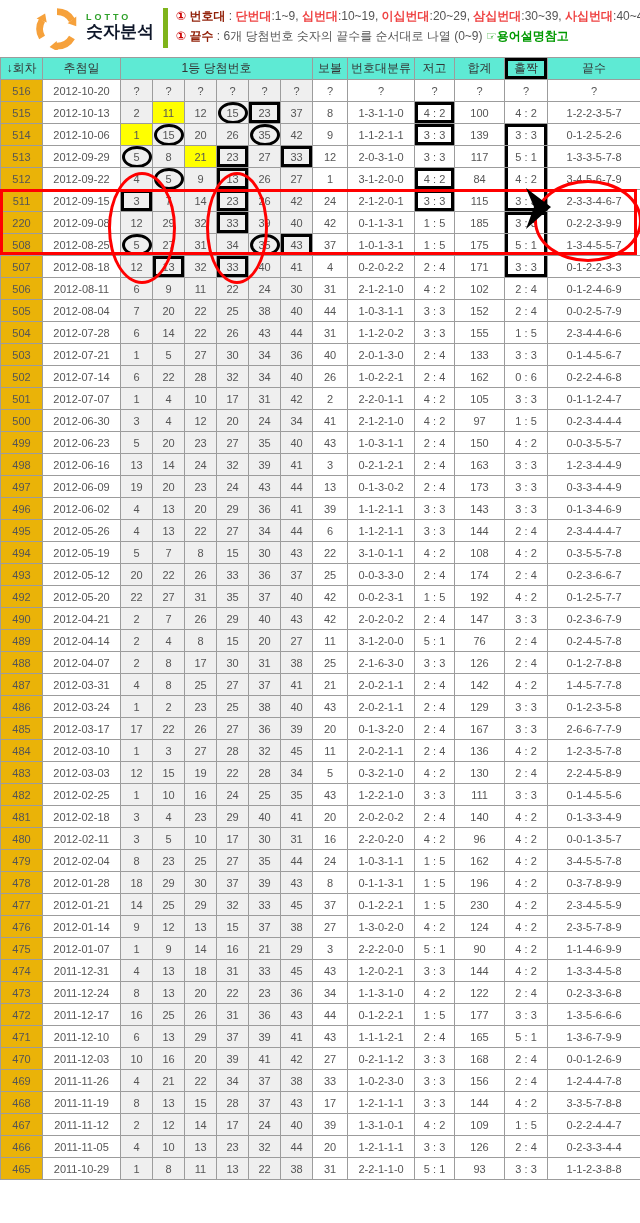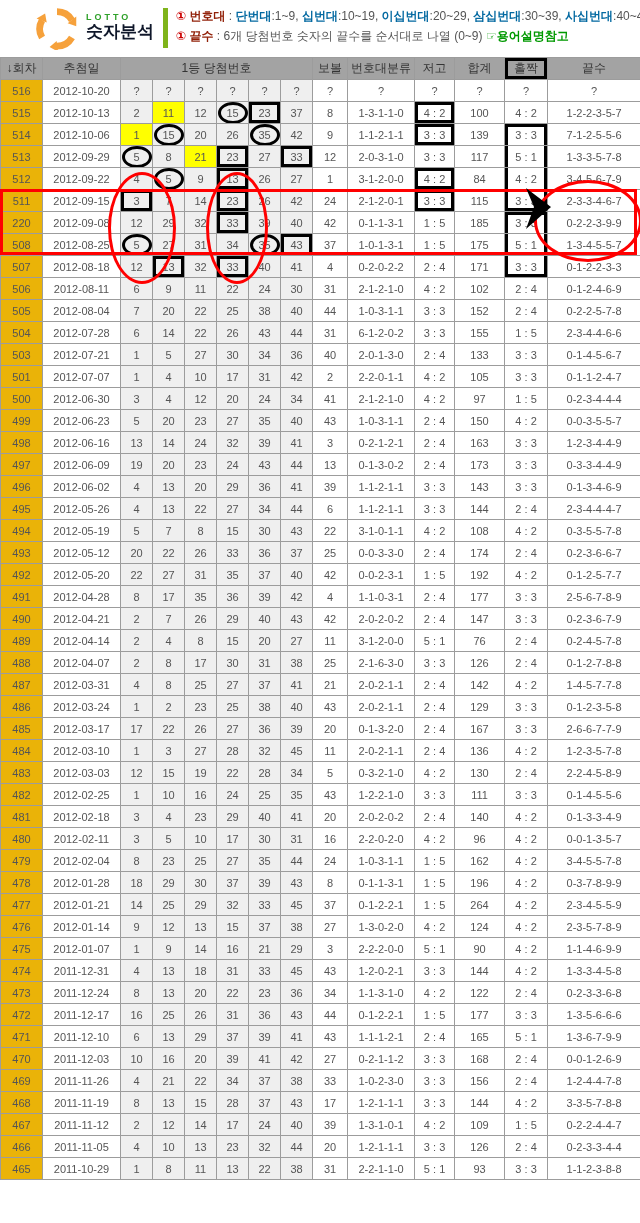--- a/index.html
+++ b/index.html
@@ -8,29 +8,29 @@
   
   .hdr{position:absolute;left:0;top:0;width:640px;height:57px;}
   .logo{position:absolute;left:34px;top:4px;display:flex;align-items:center;}
   .logo-text{margin-left:6px;line-height:1.05;}
   .logo-brand{display:block;color:#2fa12a;font-size:9px;font-weight:bold;letter-spacing:3px;}
   .logo-title{display:block;color:#0f172a;font-size:17px;font-weight:bold;}
   .green-bar{position:absolute;left:163px;top:8px;width:5px;height:40px;background:#7fb41b;}
   .legend{position:absolute;left:176px;top:6px;font-size:12px;line-height:20px;white-space:nowrap;}
   .bullet{color:#cc0000;font-weight:bold;}
   .maroon{color:#92220a;font-weight:bold;}
-  .bluelbl{color:#0369a1;font-weight:bold;}
+  .bluelbl{color:#ef4444;font-weight:bold;}
   .legtxt{color:#555;}
   .glossary{color:#009900;font-weight:bold;text-decoration:none;}
   
   table.results{position:absolute;left:0;top:57px;width:640px;border-collapse:collapse;
         table-layout:fixed;font-size:11px;color:#555;}
   .results th,.results td{border:1px solid #9c9c9c;text-align:center;height:21px;padding:0;
         overflow:hidden;white-space:nowrap;}
-  .results thead th{background:#a3a3a3;color:#333;font-weight:normal;font-size:12px;}
+  .results thead th{background:#5eead4;color:#333;font-weight:normal;font-size:12px;}
   td.round{background:#eab308;}
   td.num{background:#efefef;}
   td.date,td.bonus,td.zones,td.jeogo,td.sum,td.holjjak,td.tails{background:#fff;}
   .yellow{background:#ffff00 !important;}
   .boxmark{box-shadow:inset 0 0 0 3px #000;}
   .circlemark{position:relative;}
   .circlemark::after{content:"";position:absolute;left:50%;top:50%;width:24px;height:16px;
         transform:translate(-50%,-50%);border:3px solid #000;border-radius:50%;pointer-events:none;}
   th.holjjak-h{box-shadow:inset 0 0 0 3px #000;}
   
@@ -154,21 +154,21 @@
           <td class="num circlemark">15</td>
           <td class="num">20</td>
           <td class="num">26</td>
           <td class="num circlemark">35</td>
           <td class="num">42</td>
           <td class="bonus">9</td>
           <td class="zones">1-1-2-1-1</td>
           <td class="jeogo boxmark">3 : 3</td>
           <td class="sum">139</td>
           <td class="holjjak" style="box-shadow: rgb(0, 0, 0) 3px 0px 0px inset, rgb(0, 0, 0) -3px 0px 0px inset, rgb(0, 0, 0) 0px 3px 0px inset;">3 : 3</td>
-          <td class="tails">7-1-2-5-5-6</td>
+          <td class="tails">0-1-2-5-2-6</td>
         </tr>
         <tr>
           <td class="round">513</td>
           <td class="date">2012-09-29</td>
           <td class="num circlemark">5</td>
           <td class="num">8</td>
           <td class="num yellow">21</td>
           <td class="num boxmark">23</td>
           <td class="num">27</td>
           <td class="num boxmark">33</td>
@@ -282,53 +282,69 @@
           <td class="num">20</td>
           <td class="num">22</td>
           <td class="num">25</td>
           <td class="num">38</td>
           <td class="num">40</td>
           <td class="bonus">44</td>
           <td class="zones">1-0-3-1-1</td>
           <td class="jeogo">3 : 3</td>
           <td class="sum">152</td>
           <td class="holjjak">2 : 4</td>
-          <td class="tails">0-2-2-5-7-8</td>
+          <td class="tails">0-0-2-5-7-9</td>
         </tr>
         <tr>
           <td class="round">504</td>
           <td class="date">2012-07-28</td>
           <td class="num">6</td>
           <td class="num">14</td>
           <td class="num">22</td>
           <td class="num">26</td>
           <td class="num">43</td>
           <td class="num">44</td>
           <td class="bonus">31</td>
-          <td class="zones">6-1-2-0-2</td>
+          <td class="zones">1-1-2-0-2</td>
           <td class="jeogo">3 : 3</td>
           <td class="sum">155</td>
           <td class="holjjak">1 : 5</td>
           <td class="tails">2-3-4-4-6-6</td>
         </tr>
         <tr>
           <td class="round">503</td>
           <td class="date">2012-07-21</td>
           <td class="num">1</td>
           <td class="num">5</td>
           <td class="num">27</td>
           <td class="num">30</td>
           <td class="num">34</td>
           <td class="num">36</td>
           <td class="bonus">40</td>
           <td class="zones">2-0-1-3-0</td>
           <td class="jeogo">2 : 4</td>
           <td class="sum">133</td>
           <td class="holjjak">3 : 3</td>
           <td class="tails">0-1-4-5-6-7</td>
+        </tr>
+        <tr>
+          <td class="round">502</td>
+          <td class="date">2012-07-14</td>
+          <td class="num">6</td>
+          <td class="num">22</td>
+          <td class="num">28</td>
+          <td class="num">32</td>
+          <td class="num">34</td>
+          <td class="num">40</td>
+          <td class="bonus">26</td>
+          <td class="zones">1-0-2-2-1</td>
+          <td class="jeogo">2 : 4</td>
+          <td class="sum">162</td>
+          <td class="holjjak">0 : 6</td>
+          <td class="tails">0-2-2-4-6-8</td>
         </tr>
         <tr>
           <td class="round">501</td>
           <td class="date">2012-07-07</td>
           <td class="num">1</td>
           <td class="num">4</td>
           <td class="num">10</td>
           <td class="num">17</td>
           <td class="num">31</td>
           <td class="num">42</td>
@@ -477,36 +493,20 @@
           <td class="num">37</td>
           <td class="num">40</td>
           <td class="bonus">42</td>
           <td class="zones">0-0-2-3-1</td>
           <td class="jeogo">1 : 5</td>
           <td class="sum">192</td>
           <td class="holjjak">4 : 2</td>
           <td class="tails">0-1-2-5-7-7</td>
         </tr>
         <tr>
-          <td class="round">491</td>
-          <td class="date">2012-04-28</td>
-          <td class="num">8</td>
-          <td class="num">17</td>
-          <td class="num">35</td>
-          <td class="num">36</td>
-          <td class="num">39</td>
-          <td class="num">42</td>
-          <td class="bonus">4</td>
-          <td class="zones">1-1-0-3-1</td>
-          <td class="jeogo">2 : 4</td>
-          <td class="sum">177</td>
-          <td class="holjjak">3 : 3</td>
-          <td class="tails">2-5-6-7-8-9</td>
-        </tr>
-        <tr>
           <td class="round">490</td>
           <td class="date">2012-04-21</td>
           <td class="num">2</td>
           <td class="num">7</td>
           <td class="num">26</td>
           <td class="num">29</td>
           <td class="num">40</td>
           <td class="num">43</td>
           <td class="bonus">42</td>
           <td class="zones">2-0-2-0-2</td>
@@ -712,21 +712,21 @@
           <td class="date">2012-01-21</td>
           <td class="num">14</td>
           <td class="num">25</td>
           <td class="num">29</td>
           <td class="num">32</td>
           <td class="num">33</td>
           <td class="num">45</td>
           <td class="bonus">37</td>
           <td class="zones">0-1-2-2-1</td>
           <td class="jeogo">1 : 5</td>
-          <td class="sum">264</td>
+          <td class="sum">230</td>
           <td class="holjjak">4 : 2</td>
           <td class="tails">2-3-4-5-5-9</td>
         </tr>
         <tr>
           <td class="round">476</td>
           <td class="date">2012-01-14</td>
           <td class="num">9</td>
           <td class="num">12</td>
           <td class="num">13</td>
           <td class="num">15</td>

